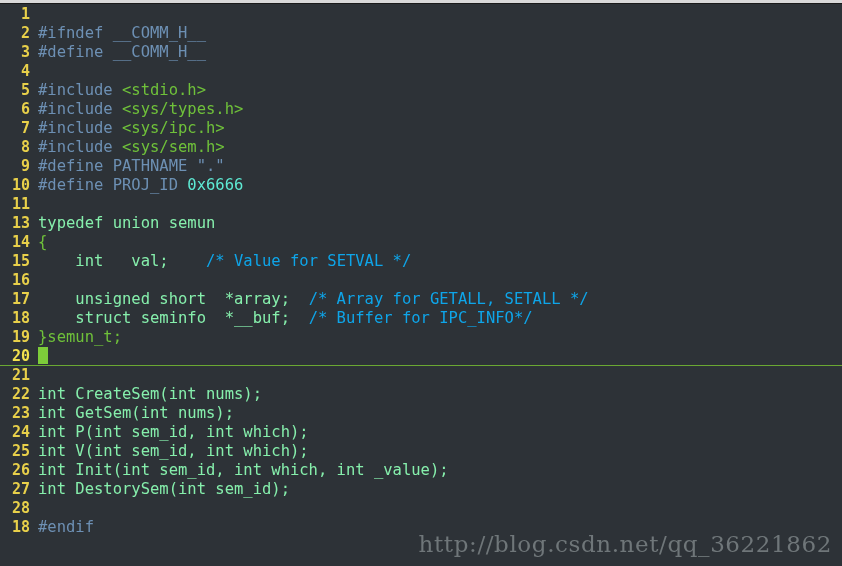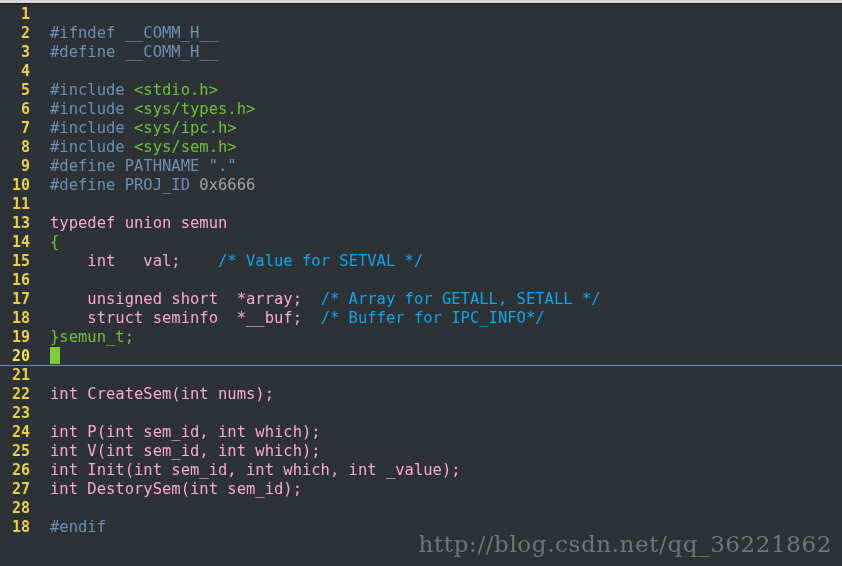--- a/index.html
+++ b/index.html
@@ -59,26 +59,25 @@
   .lnum.cur {
     color: #f3e14e;
   }
   .code {
     position: absolute;
     left: 38px;
     top: 0;
     white-space: pre;
     font-size: 15.5px;
     font-family: "DejaVu Sans Mono", "Liberation Mono", monospace;
-    margin-left: 12px;
   }
   .t-pre    { color: #6d90b4; }
   .t-str    { color: #6fc13a; }
-  .t-kw     { color: #f9a8d4; }
-  .t-num    { color: #a3a3a3; }
+  .t-kw     { color: #86efac; }
+  .t-num    { color: #5eead4; }
   .t-plain  { color: #6fc13a; }
   .t-cmt    { color: #0ea5e9; }
   .cursorblk {
     display: inline-block;
     width: 10px;
     height: 17px;
     background: #7dcc3a;
     vertical-align: -3px;
   }
   #watermark {
@@ -115,21 +114,21 @@
         <div class="line"><span class="lnum">13</span><span class="code"><span class="t-kw">typedef union semun</span></span></div>
         <div class="line"><span class="lnum">14</span><span class="code"><span class="t-plain">{</span></span></div>
         <div class="line"><span class="lnum">15</span><span class="code"><span class="t-kw">    int   val;    </span><span class="t-cmt">/* Value for SETVAL */</span></span></div>
         <div class="line"><span class="lnum">16</span></div>
         <div class="line"><span class="lnum">17</span><span class="code"><span class="t-kw">    unsigned short  *array;  </span><span class="t-cmt">/* Array for GETALL, SETALL */</span></span></div>
         <div class="line"><span class="lnum">18</span><span class="code"><span class="t-kw">    struct seminfo  *__buf;  </span><span class="t-cmt">/* Buffer for IPC_INFO*/</span></span></div>
         <div class="line"><span class="lnum">19</span><span class="code"><span class="t-plain">}semun_t;</span></span></div>
         <div class="line cursorline"><span class="lnum cur">20</span><span class="code"><span class="cursorblk"></span></span></div>
         <div class="line"><span class="lnum">21</span><span class="code"></span></div>
         <div class="line"><span class="lnum">22</span><span class="code"><span class="t-kw">int CreateSem(int nums);</span></span></div>
-        <div class="line"><span class="lnum">23</span></div>
+        <div class="line"><span class="lnum">23</span><span class="code"><span class="t-kw">int GetSem(int nums);</span></span></div>
         <div class="line"><span class="lnum">24</span><span class="code"><span class="t-kw">int P(int sem_id, int which);</span></span></div>
         <div class="line"><span class="lnum">25</span><span class="code"><span class="t-kw">int V(int sem_id, int which);</span></span></div>
         <div class="line"><span class="lnum">26</span><span class="code"><span class="t-kw">int Init(int sem_id, int which, int _value);</span></span></div>
         <div class="line"><span class="lnum">27</span><span class="code"><span class="t-kw">int DestorySem(int sem_id);</span></span></div>
         <div class="line"><span class="lnum">28</span><span class="code"></span></div>
         <div class="line"><span class="lnum">18</span><span class="code"><span class="t-pre">#endif</span></span></div>
       </div>
   </div>
 
   <div id="watermark">http://blog.csdn.net/qq_36221862</div>

